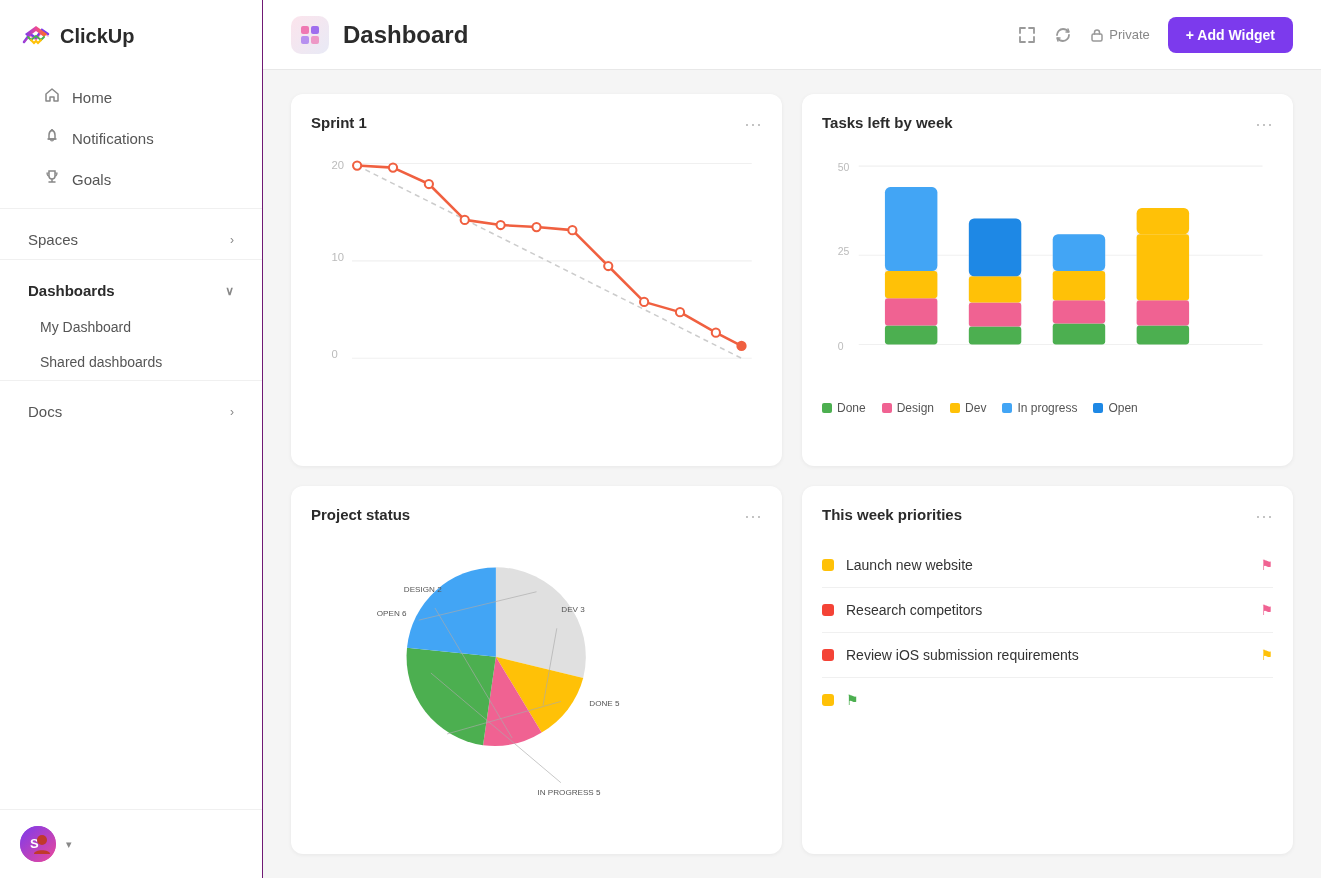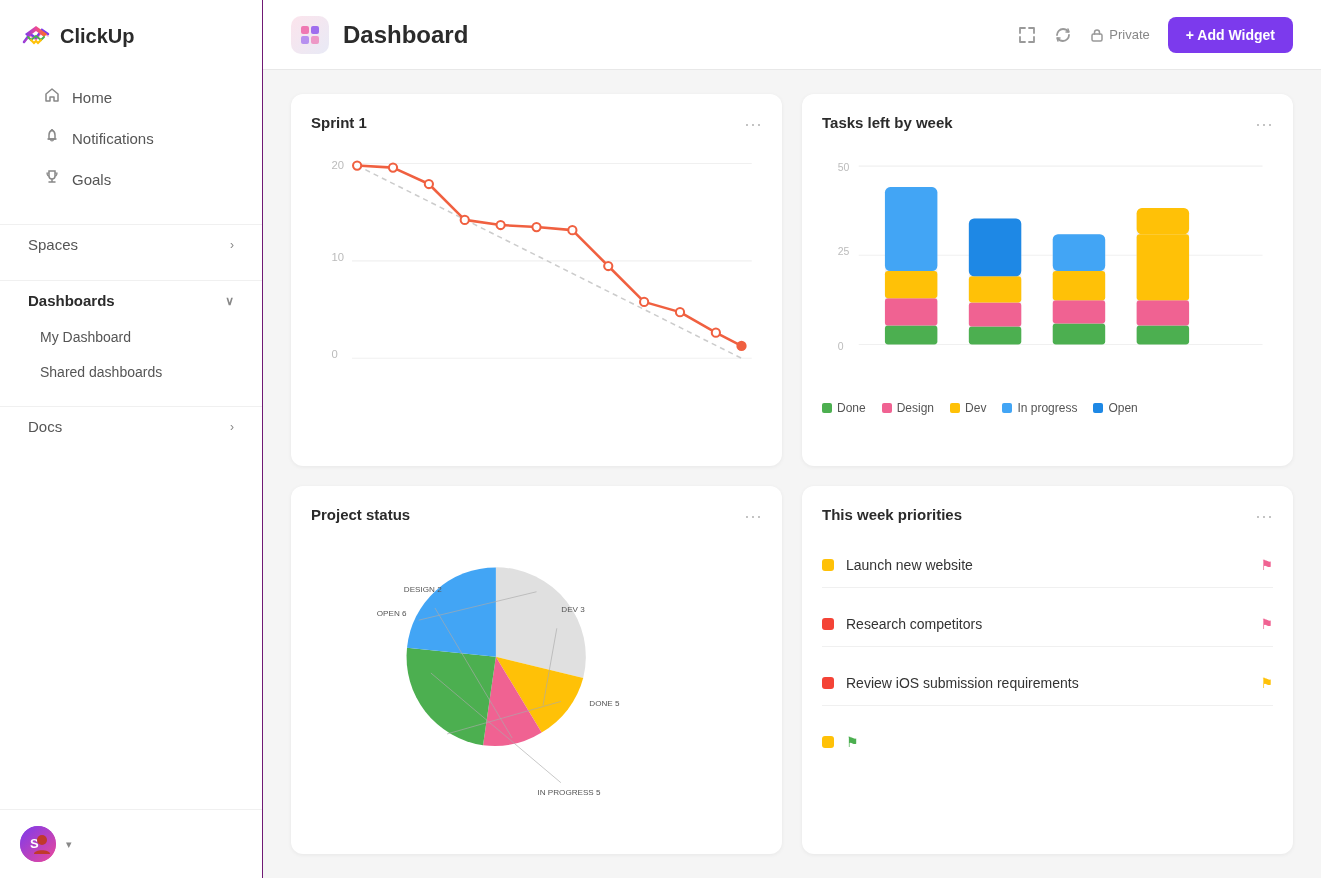--- a/index.html
+++ b/index.html
@@ -40,23 +40,22 @@
       gap: 12px;
       padding: 10px 20px;
       cursor: pointer;
       color: #555;
       font-size: 15px;
       border-radius: 6px;
       margin: 1px 8px;
     }
     .nav-item .nav-icon { font-size: 16px; color: #888; }
     .sidebar-section {
-      margin-top: 16px;
       border-top: 1px solid #f0f0f0;
-      padding-top: 0;
+      padding-top: 11px;
     }
     .section-header {
       display: flex;
       align-items: center;
       justify-content: space-between;
       padding: 10px 20px;
       cursor: pointer;
       font-size: 15px;
       color: #555;
       margin: 1px 8px;
@@ -248,21 +247,21 @@
       position: relative;
       display: flex;
       align-items: center;
       justify-content: center;
     }
 
     
     .priority-list {
       display: flex;
       flex-direction: column;
-      gap: 14px;
+      gap: 0;
     }
     .priority-item {
       display: flex;
       align-items: center;
       padding: 14px 0;
       border-bottom: 1px solid #f0f0f0;
       gap: 12px;
     }
     .priority-item:last-child { border-bottom: none; }
     .priority-dot {

